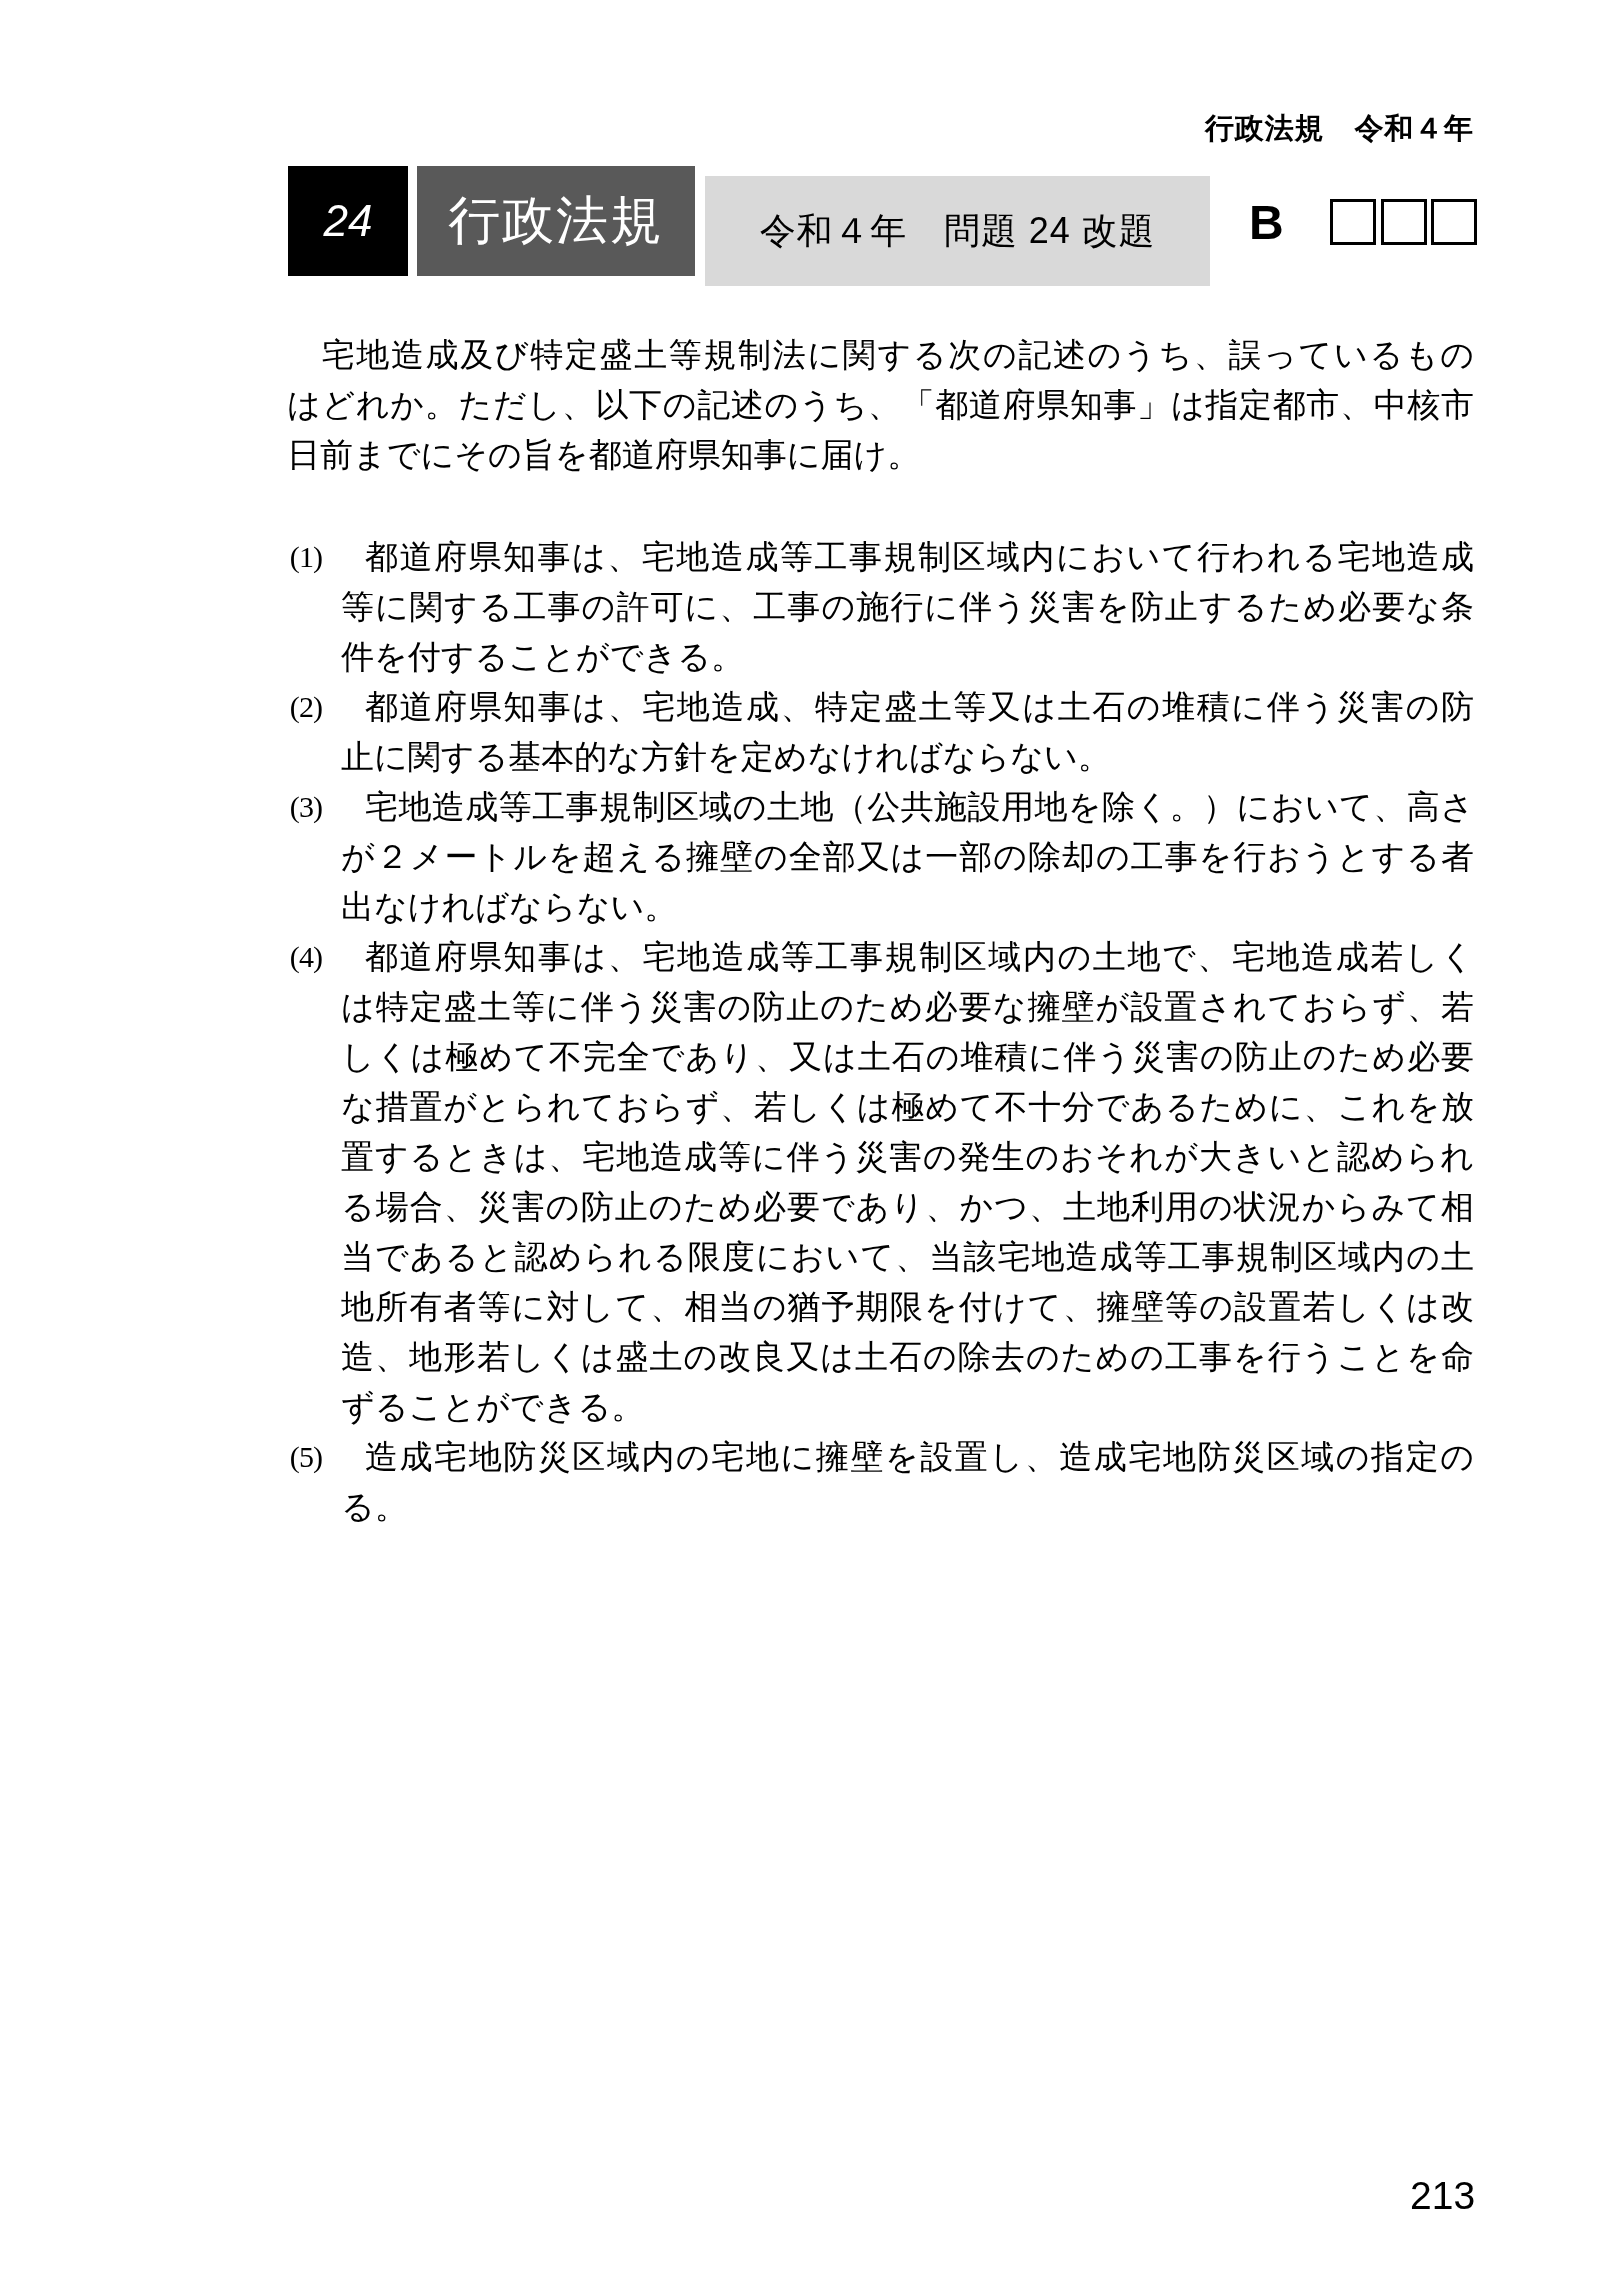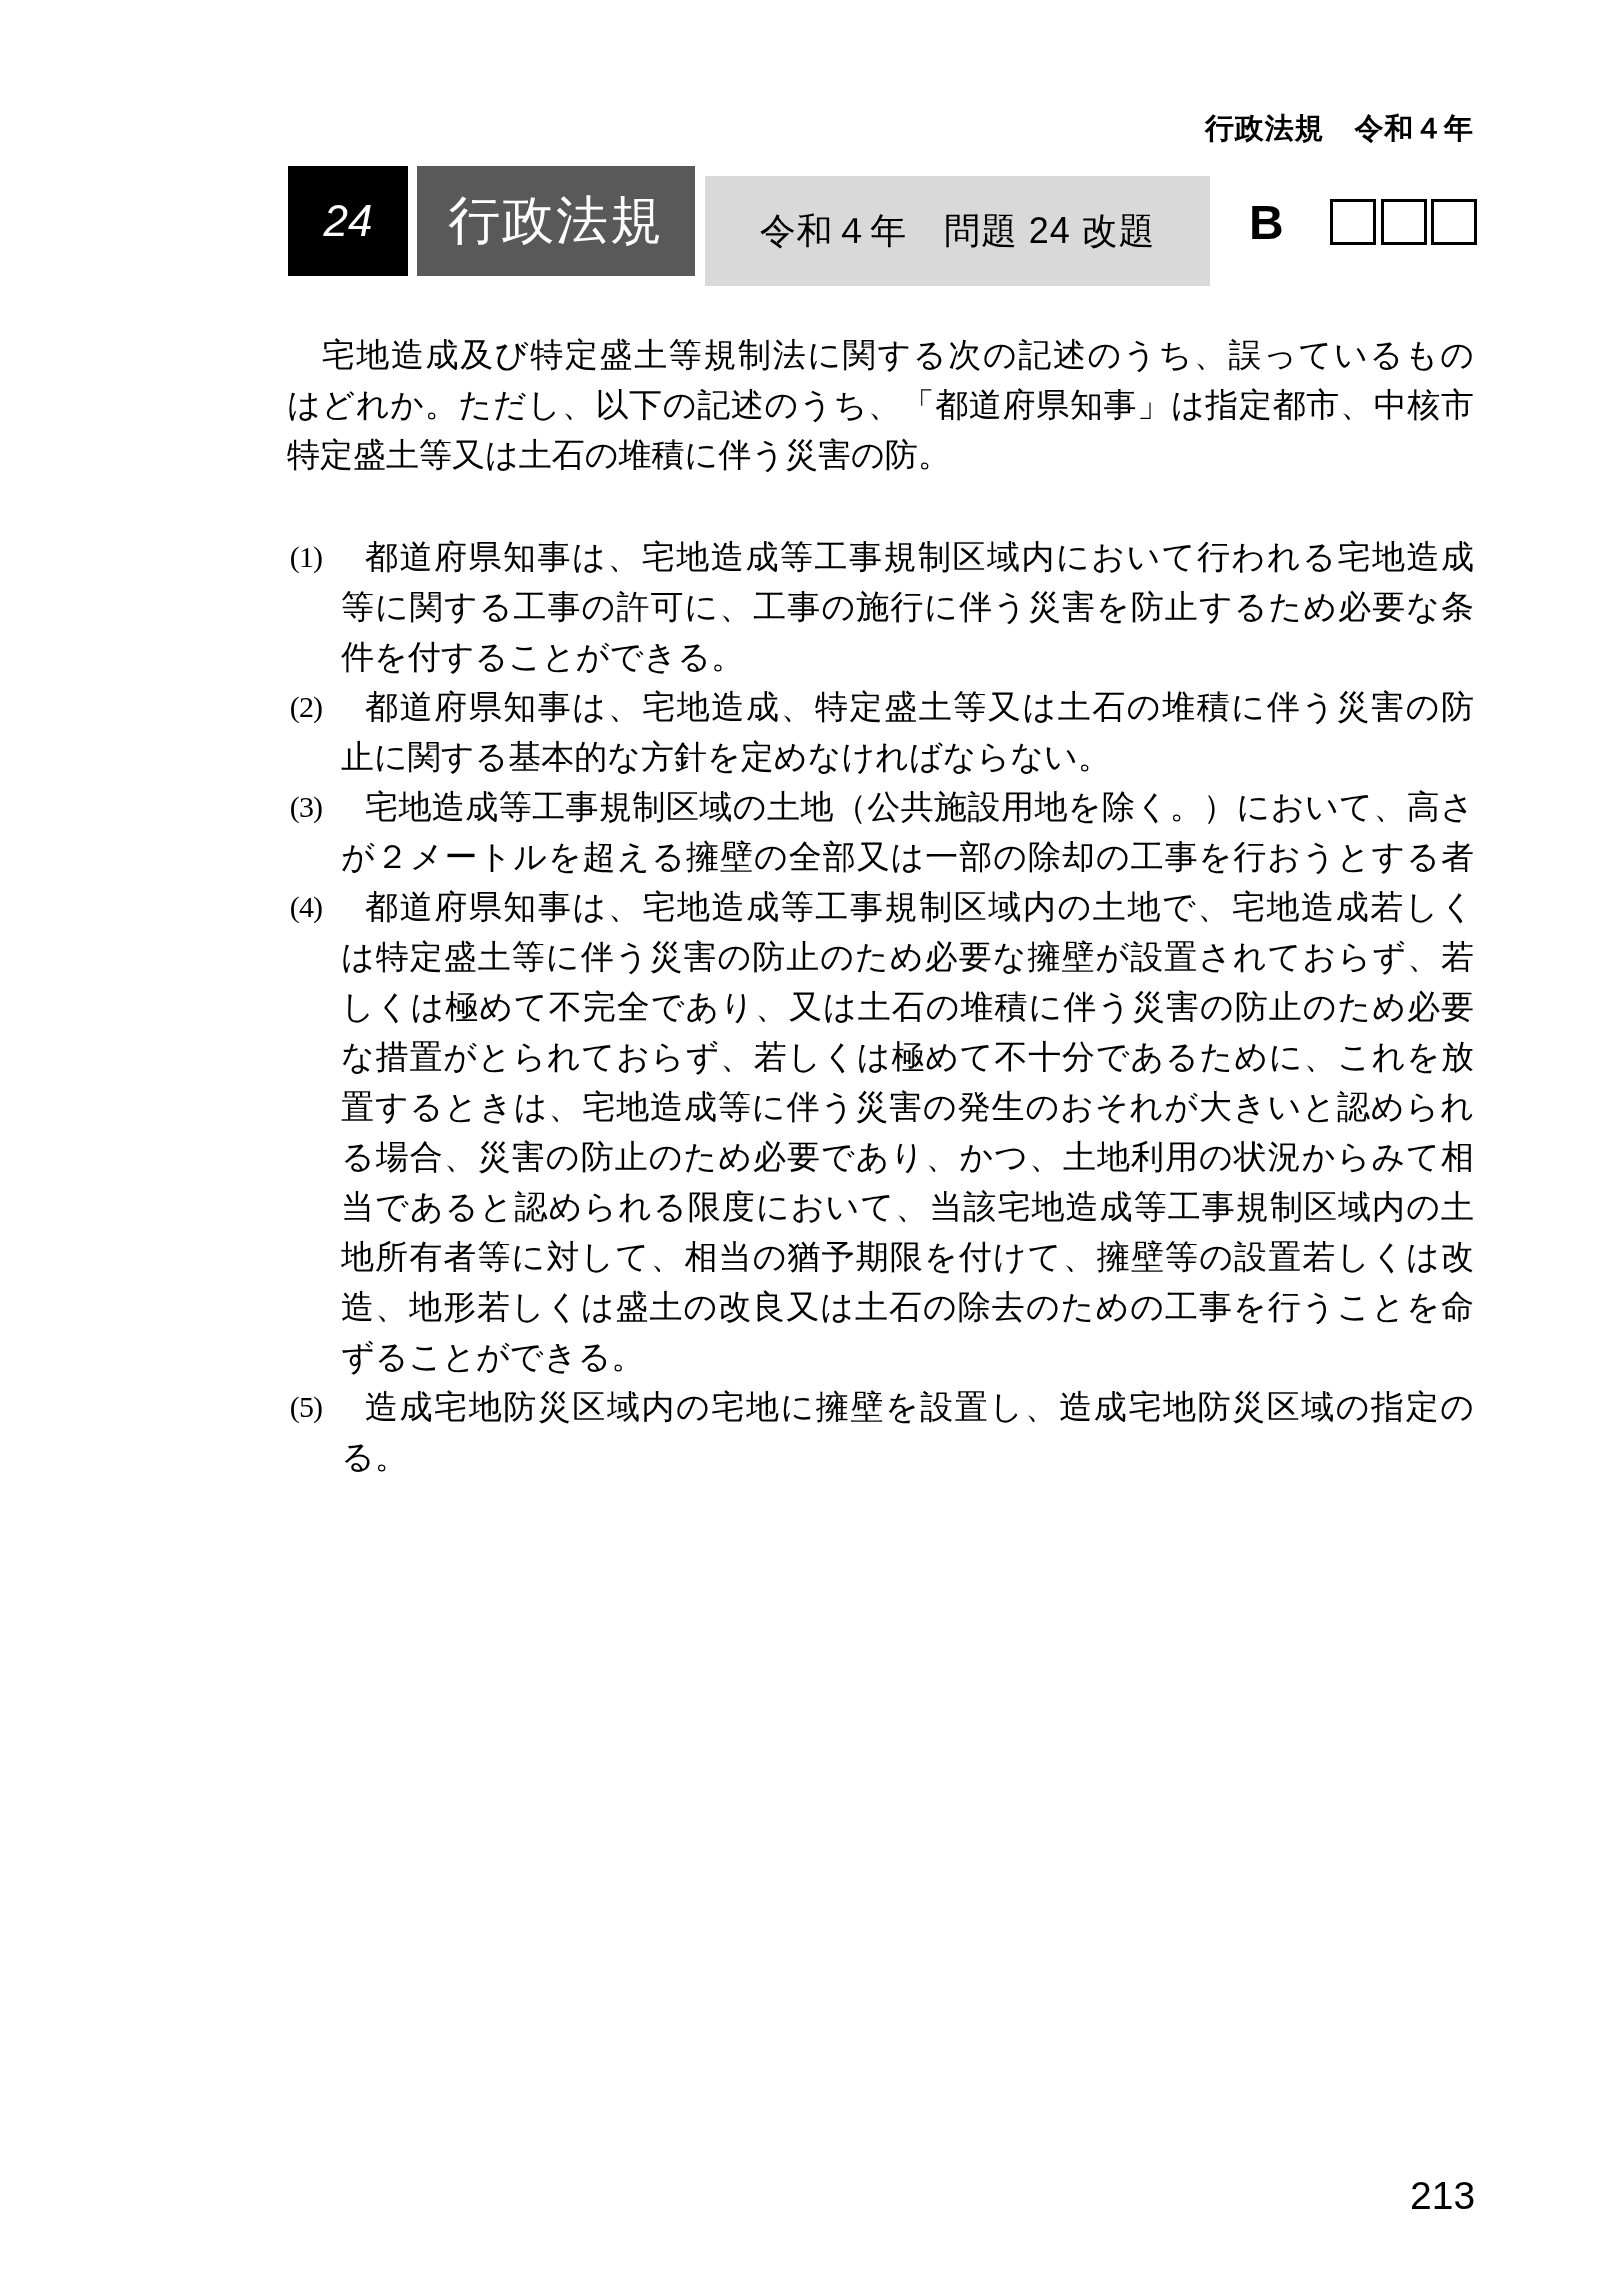--- a/index.html
+++ b/index.html
@@ -120,41 +120,42 @@
   <div class="badge-source">令和４年　問題 24 改題</div>
   <div class="badge-grade">B</div>
   <div class="checkbox c1"></div>
   <div class="checkbox c2"></div>
   <div class="checkbox c3"></div>
 
   <div class="qbody">
 
     <div class="line">　宅地造成及び特定盛土等規制法に関する次の記述のうち、誤っているもの</div>
     <div class="line">はどれか。ただし、以下の記述のうち、「都道府県知事」は指定都市、中核市</div>
-    <div class="line short">特定盛土等又は土石の堆積に伴う災害の防。</div>
+    <div class="line short">日前までにその旨を都道府県知事に届け。</div>
 
     <div class="gap"></div>
 
     <div class="item">
       <span class="marker">(1)</span>
       <div class="line first">都道府県知事は、宅地造成等工事規制区域内において行われる宅地造成</div>
       <div class="line">等に関する工事の許可に、工事の施行に伴う災害を防止するため必要な条</div>
       <div class="line short">件を付することができる。</div>
     </div>
 
     <div class="item">
       <span class="marker">(2)</span>
       <div class="line first">都道府県知事は、宅地造成、特定盛土等又は土石の堆積に伴う災害の防</div>
       <div class="line short">止に関する基本的な方針を定めなければならない。</div>
     </div>
 
     <div class="item">
       <span class="marker">(3)</span>
       <div class="line first">宅地造成等工事規制区域の土地（公共施設用地を除く。）において、高さ</div>
       <div class="line">が２メートルを超える擁壁の全部又は一部の除却の工事を行おうとする者</div>
+      <div class="line short">出なければならない。</div>
     </div>
 
     <div class="item">
       <span class="marker">(4)</span>
       <div class="line first">都道府県知事は、宅地造成等工事規制区域内の土地で、宅地造成若しく</div>
       <div class="line">は特定盛土等に伴う災害の防止のため必要な擁壁が設置されておらず、若</div>
       <div class="line">しくは極めて不完全であり、又は土石の堆積に伴う災害の防止のため必要</div>
       <div class="line">な措置がとられておらず、若しくは極めて不十分であるために、これを放</div>
       <div class="line">置するときは、宅地造成等に伴う災害の発生のおそれが大きいと認められ</div>
       <div class="line">る場合、災害の防止のため必要であり、かつ、土地利用の状況からみて相</div>

